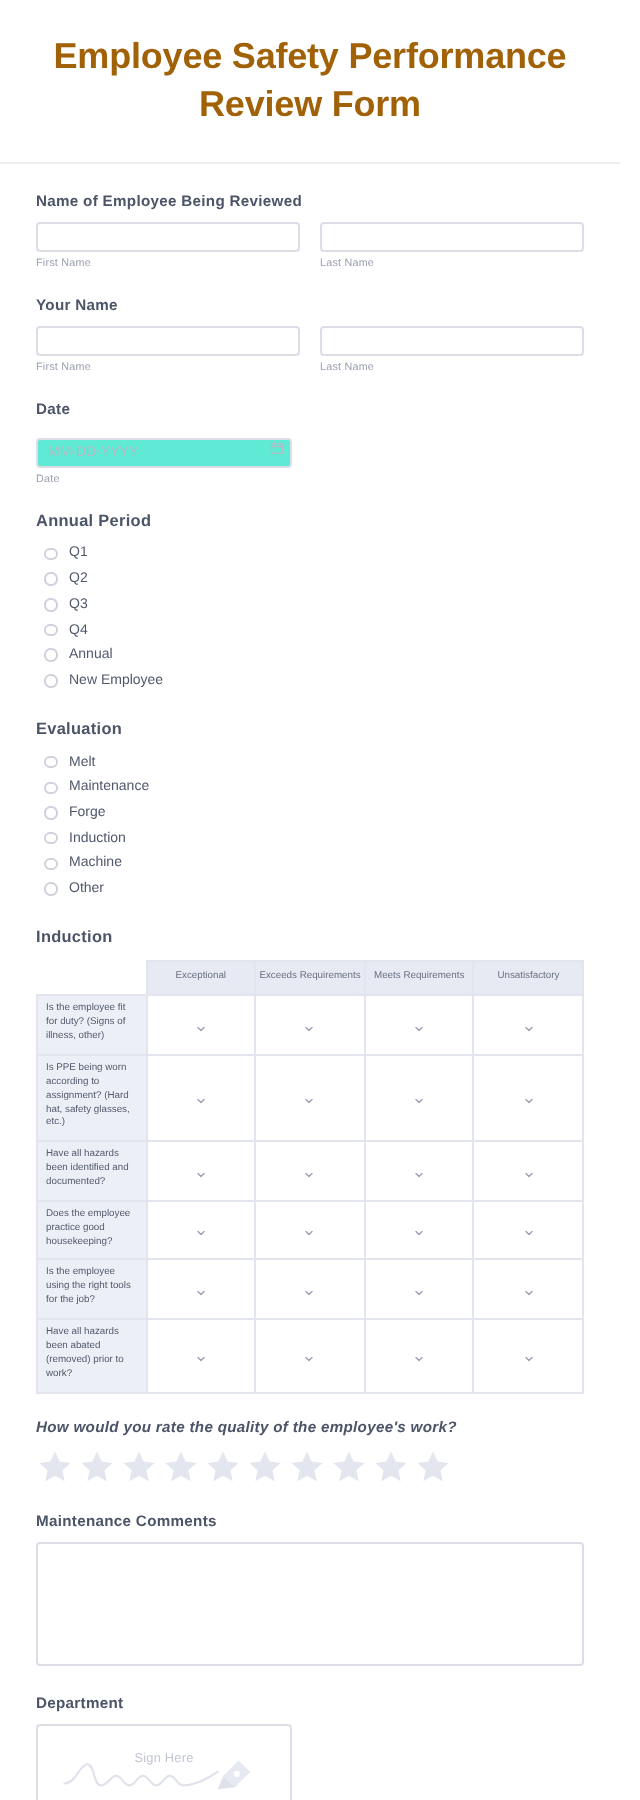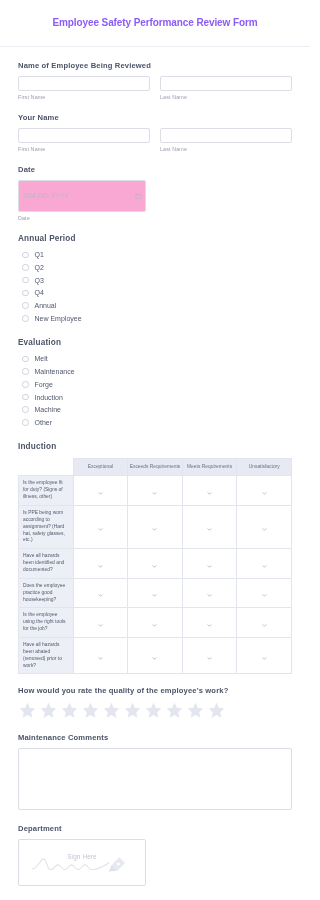--- a/index.html
+++ b/index.html
@@ -19,24 +19,24 @@
     display: flex;
     flex-direction: column;
   }
 
   
   .form-header {
     padding: 16px 18px 16px 18px;
     border-bottom: 1px solid #eceef4;
   }
   .form-title {
-    font-size: 10px;
+    font-size: 18px;
     line-height: 1.35;
     font-weight: bold;
-    color: #8b5cf6;
+    color: #a16207;
     text-align: center;
     letter-spacing: -0.1px;
   }
 
   
   .form-body {
     padding: 14px 18px 0 18px;
     flex: 1 1 auto;
   }
 
@@ -76,24 +76,24 @@
     font-size: 5.4px;
     color: #9aa0b0;
     margin-top: 3px;
     letter-spacing: 0.02em;
   }
 
   
   .date-wrap { position: relative; width: 128px; }
   .date-input {
     width: 100%;
-    height: 32px;
+    height: 15px;
     border: 1px solid #dcdde6;
     border-radius: 2px;
-    background: #f9a8d4;
+    background: #5eead4;
     font-size: 7px;
     font-family: "Liberation Sans", sans-serif;
     color: #3b4257;
     padding: 0 16px 0 5px;
     outline: none;
   }
   .date-input::placeholder { color: #b6bac6; }
   .cal-icon {
     position: absolute;
     right: 4px;
@@ -172,21 +172,21 @@
   }
   .cell-mark {
     display: inline-block;
     width: 5px;
     height: 5px;
     position: relative;
   }
   .cell-mark svg { display: block; width: 5px; height: 5px; }
 
   
-  .stars-block { margin-top: 12px; margin-bottom: 13px; }
+  .stars-block { margin-top: 12px; margin-bottom: 13px; font-style: italic; }
   .stars-row {
     display: flex;
     gap: 2px;
     margin-top: 5px;
     align-items: center;
   }
   .star {
     width: 19px;
     height: 19px;
     display: block;

